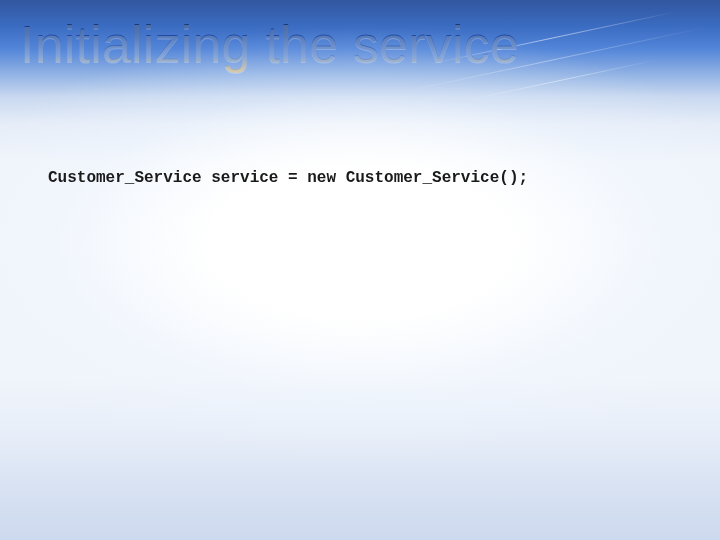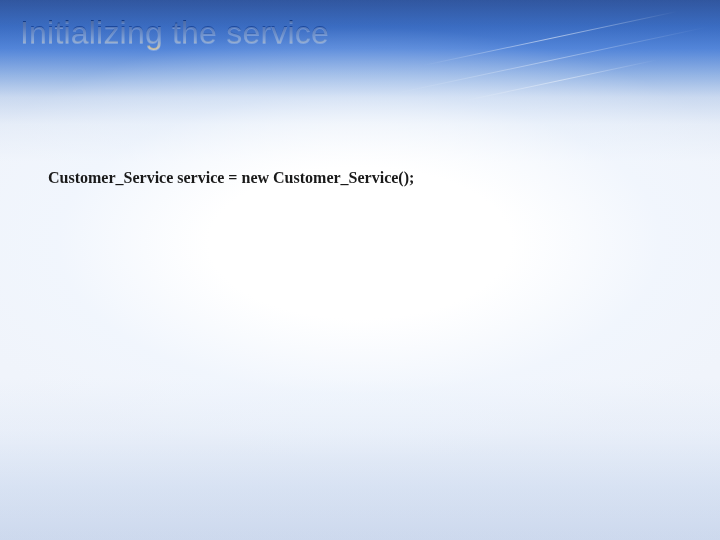--- a/index.html
+++ b/index.html
@@ -44,37 +44,37 @@
     top: 80px; right: 60px;
     width: 200px; height: 1px;
     background: linear-gradient(90deg, rgba(255,255,255,0) 0%, rgba(255,255,255,0.45) 50%, rgba(255,255,255,0) 100%);
     transform: rotate(-12deg);
   }
 
   .title {
     position: absolute;
     left: 20px;
     top: 14px;
-    font-size: 32px;
+    font-size: 52px;
     font-weight: 400;
     letter-spacing: 0.2px;
     color: #082a68;
     background: linear-gradient(180deg, #0a2a66 0%, #1c4aa0 35%, #5a86cc 70%, #d6bf8a 100%);
     -webkit-background-clip: text;
     background-clip: text;
     -webkit-text-fill-color: transparent;
     text-shadow: 0 1px 0 rgba(255,255,255,0.25);
   }
 
   .code-block {
     position: absolute;
     left: 48px;
     top: 142px;
     right: 40px;
-    font-family: Liberation Serif, serif;
+    font-family: Liberation Mono, monospace;
     font-size: 16px;
     font-weight: 700;
     color: #1a1a1a;
     line-height: 1.5;
     white-space: pre;
   }
   .code-line { display: block; }
 </style>
 </head>
 <body>

